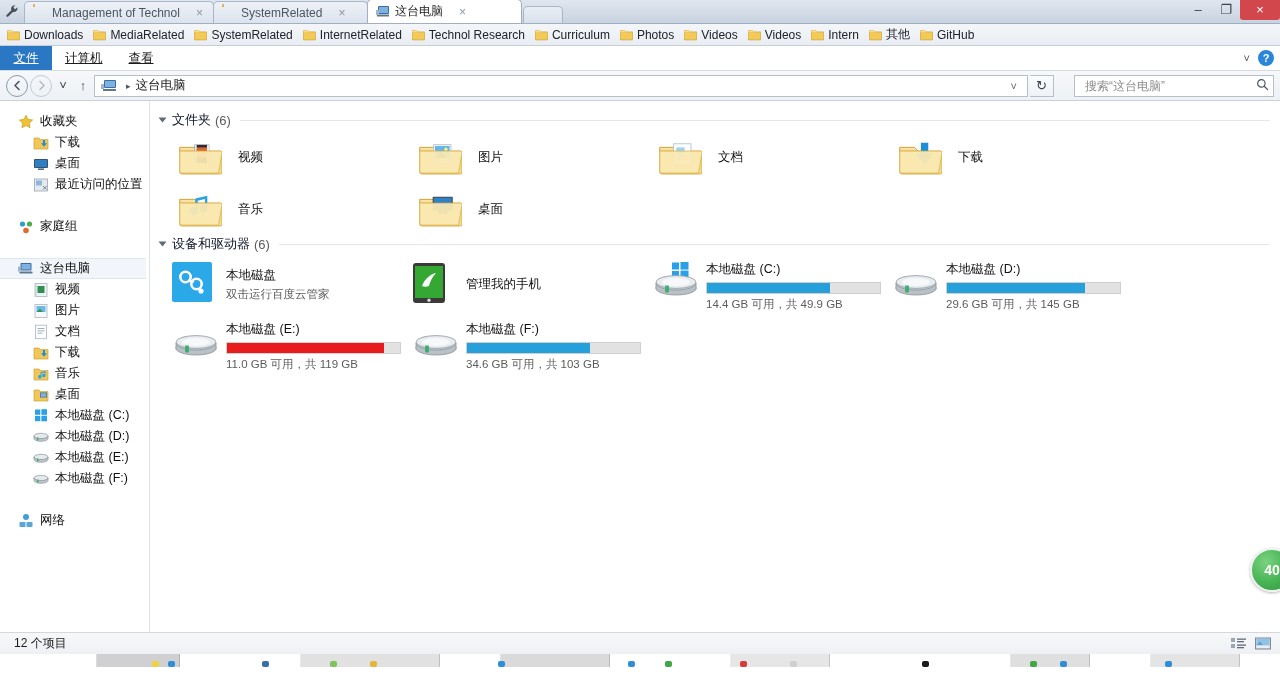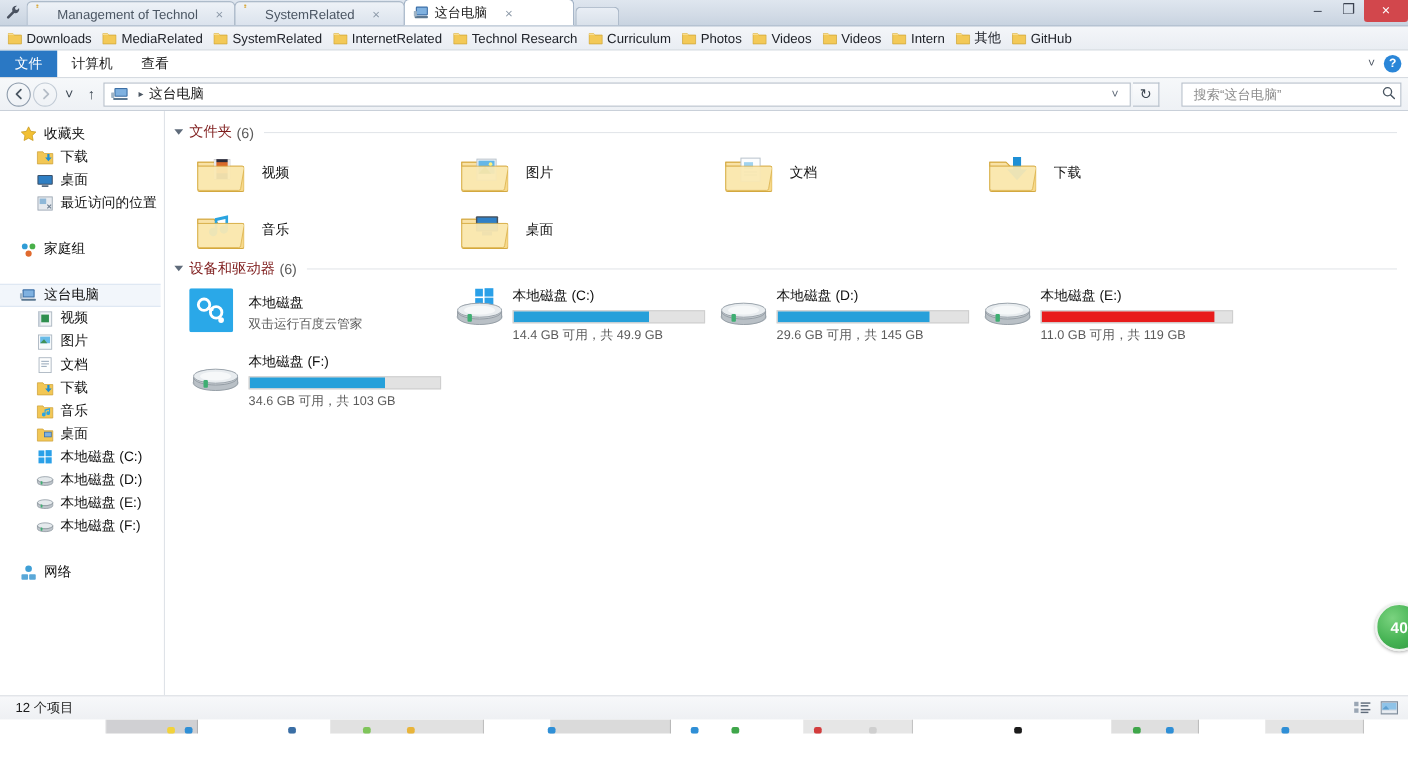--- a/index.html
+++ b/index.html
@@ -106,21 +106,21 @@
   #menubar {
     height: 25px;
     background: #ffffff;
     border-bottom: 1px solid #d6dbe1;
     display: flex; align-items: stretch;
     position: relative;
   }
   .menu-item {
     display: flex; align-items: center; justify-content: center;
     padding: 0 13px;
-    font-size: 12.5px; color: #1c1c1c;
+    font-size: 12.5px; color: #1c1c1c; text-decoration: underline;
   }
   .menu-item.file {
     background: #2a78c4; color: #ffffff; min-width: 52px;
   }
   #menu-right { margin-left: auto; display: flex; align-items: center; padding-right: 6px; gap: 8px; }
   .chev-down { color: #4a5360; font-size: 11px; }
   .help-circle {
     width: 16px; height: 16px; border-radius: 50%;
     background: #2a86d8; color: #fff;
     display: flex; align-items: center; justify-content: center;
@@ -225,21 +225,21 @@
   }
   .tri {
     width: 0; height: 0;
     border-left: 5px solid #5f6b7a;
     border-top: 4px solid transparent;
     border-bottom: 4px solid transparent;
     transform: rotate(90deg);
     margin-right: 7px;
     margin-left: 2px;
   }
-  .group-title { color: #7f1d1d; font-size: 13px; white-space: nowrap; }
+  .group-title { color: #0f172a; font-size: 13px; white-space: nowrap; }
   .group-count { color: #5a5a5a; font-size: 13px; margin-left: 4px; }
   .group-line { flex: 1 1 auto; height: 1px; background: #e3e6ea; margin-left: 9px; margin-right: 10px; }
 
   .folder-grid {
     display: grid;
     grid-template-columns: repeat(4, 240px);
     row-gap: 4px;
   }
   .folder-item {
     display: flex; align-items: center;
@@ -751,20 +751,31 @@
           <span class="app-icon"><svg width="40" height="40" viewBox="0 0 40 40">
               <rect x="0" y="0" width="40" height="40" rx="2" fill="#2aa8e8"></rect>
               <circle cx="13.5" cy="15" r="5.2" fill="none" stroke="#fff" stroke-width="2.6"></circle>
               <circle cx="24.5" cy="22" r="5.2" fill="none" stroke="#fff" stroke-width="2.6"></circle>
               <path d="M17 18.5 21 19.5" stroke="#fff" stroke-width="2.4" stroke-linecap="round"></path>
               <circle cx="29" cy="29" r="2.6" fill="#fff"></circle>
             </svg></span>
           <div class="app-text">
             <div class="app-name">本地磁盘</div>
             <div class="app-desc">双击运行百度云管家</div>
+          </div>
+        </div>
+        <div class="app-item">
+          <span class="app-icon"><svg width="34" height="42" viewBox="0 0 34 42">
+              <rect x="1" y="1" width="32" height="40" rx="3" fill="#3a3a3a"></rect>
+              <rect x="3" y="4" width="28" height="32" fill="#34a832"></rect>
+              <path d="M10 24c3-8 9-12 14-13-4 4-6 9-7 13-2 1-5 1-7 0z" fill="#fff"></path>
+              <circle cx="17" cy="38.2" r="1.7" fill="#d8d8d8"></circle>
+            </svg></span>
+          <div class="app-text">
+            <div class="app-name">管理我的手机</div>
           </div>
         </div>
         <div class="drive-item">
           <span class="drive-icon"><svg viewBox="0 0 48 40" width="48" height="40">
               <g transform="translate(20,1)">
                 <rect x="0" y="0.5" width="7" height="7" fill="#2aa0e8"></rect>
                 <rect x="8.5" y="0" width="8" height="7.6" fill="#2aa0e8"></rect>
                 <rect x="0" y="9" width="7" height="7" fill="#2aa0e8"></rect>
                 <rect x="8.5" y="8.6" width="8" height="7.8" fill="#2aa0e8"></rect>
               </g>

